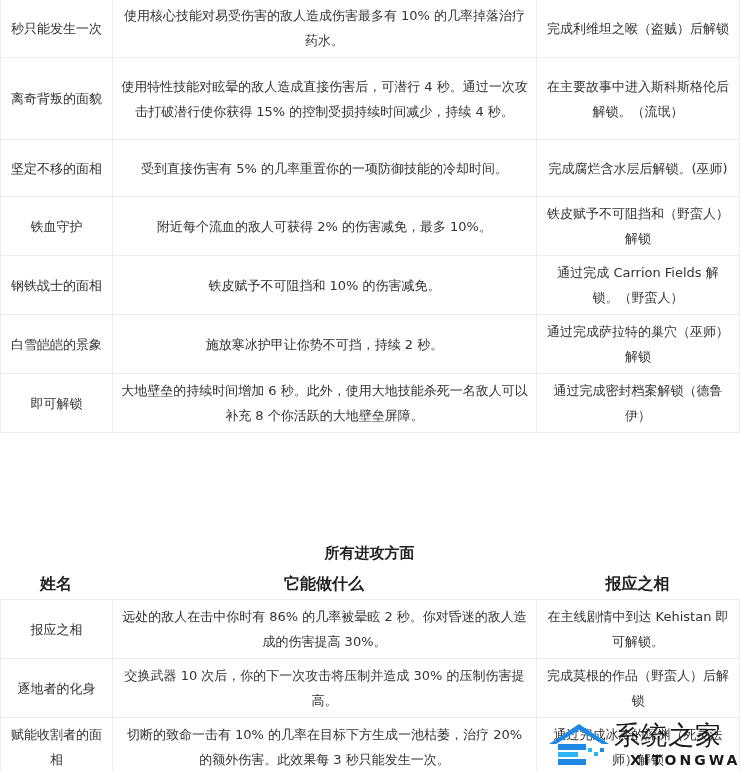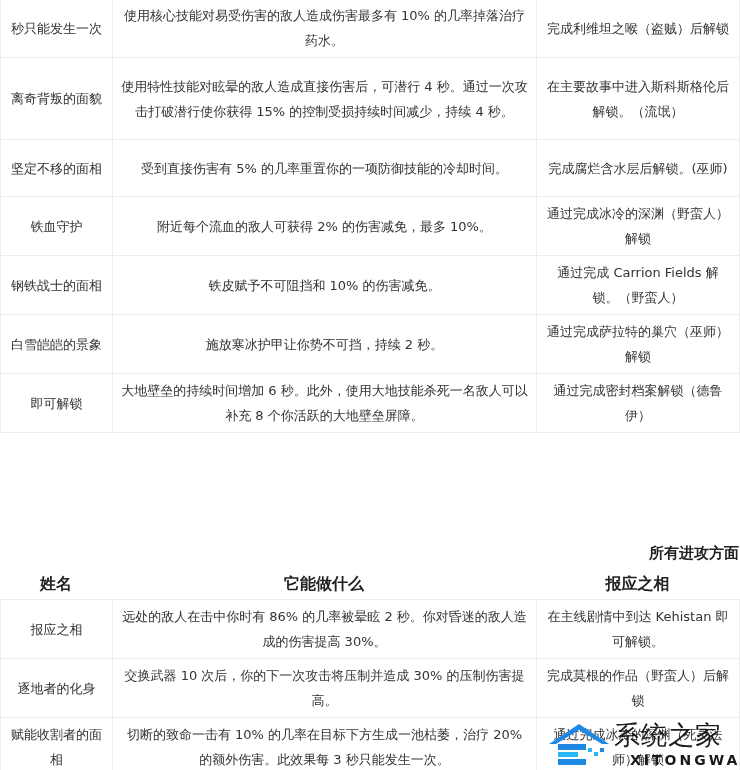--- a/index.html
+++ b/index.html
@@ -4,21 +4,21 @@
 <style>
   html, body { margin:0; padding:0; background:#ffffff; }
   body { width:740px; height:770px; overflow:hidden; position:relative;
          font-family:"DejaVu Sans", "Liberation Sans", sans-serif; color:#333333; }
   table { border-collapse:collapse; width:739px; table-layout:fixed; position:absolute; left:0; }
   td { border:1px solid #ececec; text-align:center; vertical-align:middle;
        font-size:13px; line-height:25px; padding:4px 8px; color:#333; }
   td.name { padding:4px 6px; }
   col.c1 { width:112px; } col.c2 { width:424px; } col.c3 { width:203px; }
   #t1 { top:-2px; }
-  .section-title { position:absolute; left:0; width:739px; top:540px; text-align:right;
+  .section-title { position:absolute; left:0; width:739px; top:540px; text-align:center;
        font-weight:bold; font-size:15px; line-height:26px; color:#222; }
   .hdr { position:absolute; top:570px; left:0; width:739px; height:30px; }
   .hdr div { position:absolute; top:0; text-align:center; font-weight:bold; font-size:16px; line-height:28px; color:#222; }
   #t2 { top:599px; }
   .watermark { position:absolute; right:6px; top:718px; width:190px; height:52px; pointer-events:none; }
   .wm-text { position:absolute; left:70px; top:0px; font-weight:normal; font-size:26px; color:#1a1a1a; letter-spacing:1px; }
   .wm-sub { position:absolute; left:86px; top:34px; font-size:14px; letter-spacing:3px; color:#1a1a1a; font-weight:bold; }
 </style>
 </head>
 <body>
@@ -41,21 +41,21 @@
       <td>在主要故事中进入斯科斯格伦后解锁。（流氓）</td>
     </tr>
     <tr style="height:57px">
       <td class="name">坚定不移的面相</td>
       <td>受到直接伤害有 5% 的几率重置你的一项防御技能的冷却时间。</td>
       <td>完成腐烂含水层后解锁。(巫师)</td>
     </tr>
     <tr style="height:57px">
       <td class="name">铁血守护</td>
       <td>附近每个流血的敌人可获得 2% 的伤害减免，最多 10%。</td>
-      <td>通过完成冰冷的深渊（野蛮人）解锁</td>
+      <td>铁皮赋予不可阻挡和（野蛮人）解锁</td>
     </tr>
     <tr style="height:57px">
       <td class="name">钢铁战士的面相</td>
       <td>铁皮赋予不可阻挡和 10% 的伤害减免。</td>
       <td>通过完成 Carrion Fields 解锁。（野蛮人）</td>
     </tr>
     <tr style="height:57px">
       <td class="name">白雪皑皑的景象</td>
       <td>施放寒冰护甲让你势不可挡，持续 2 秒。</td>
       <td>通过完成萨拉特的巢穴（巫师）解锁</td>

